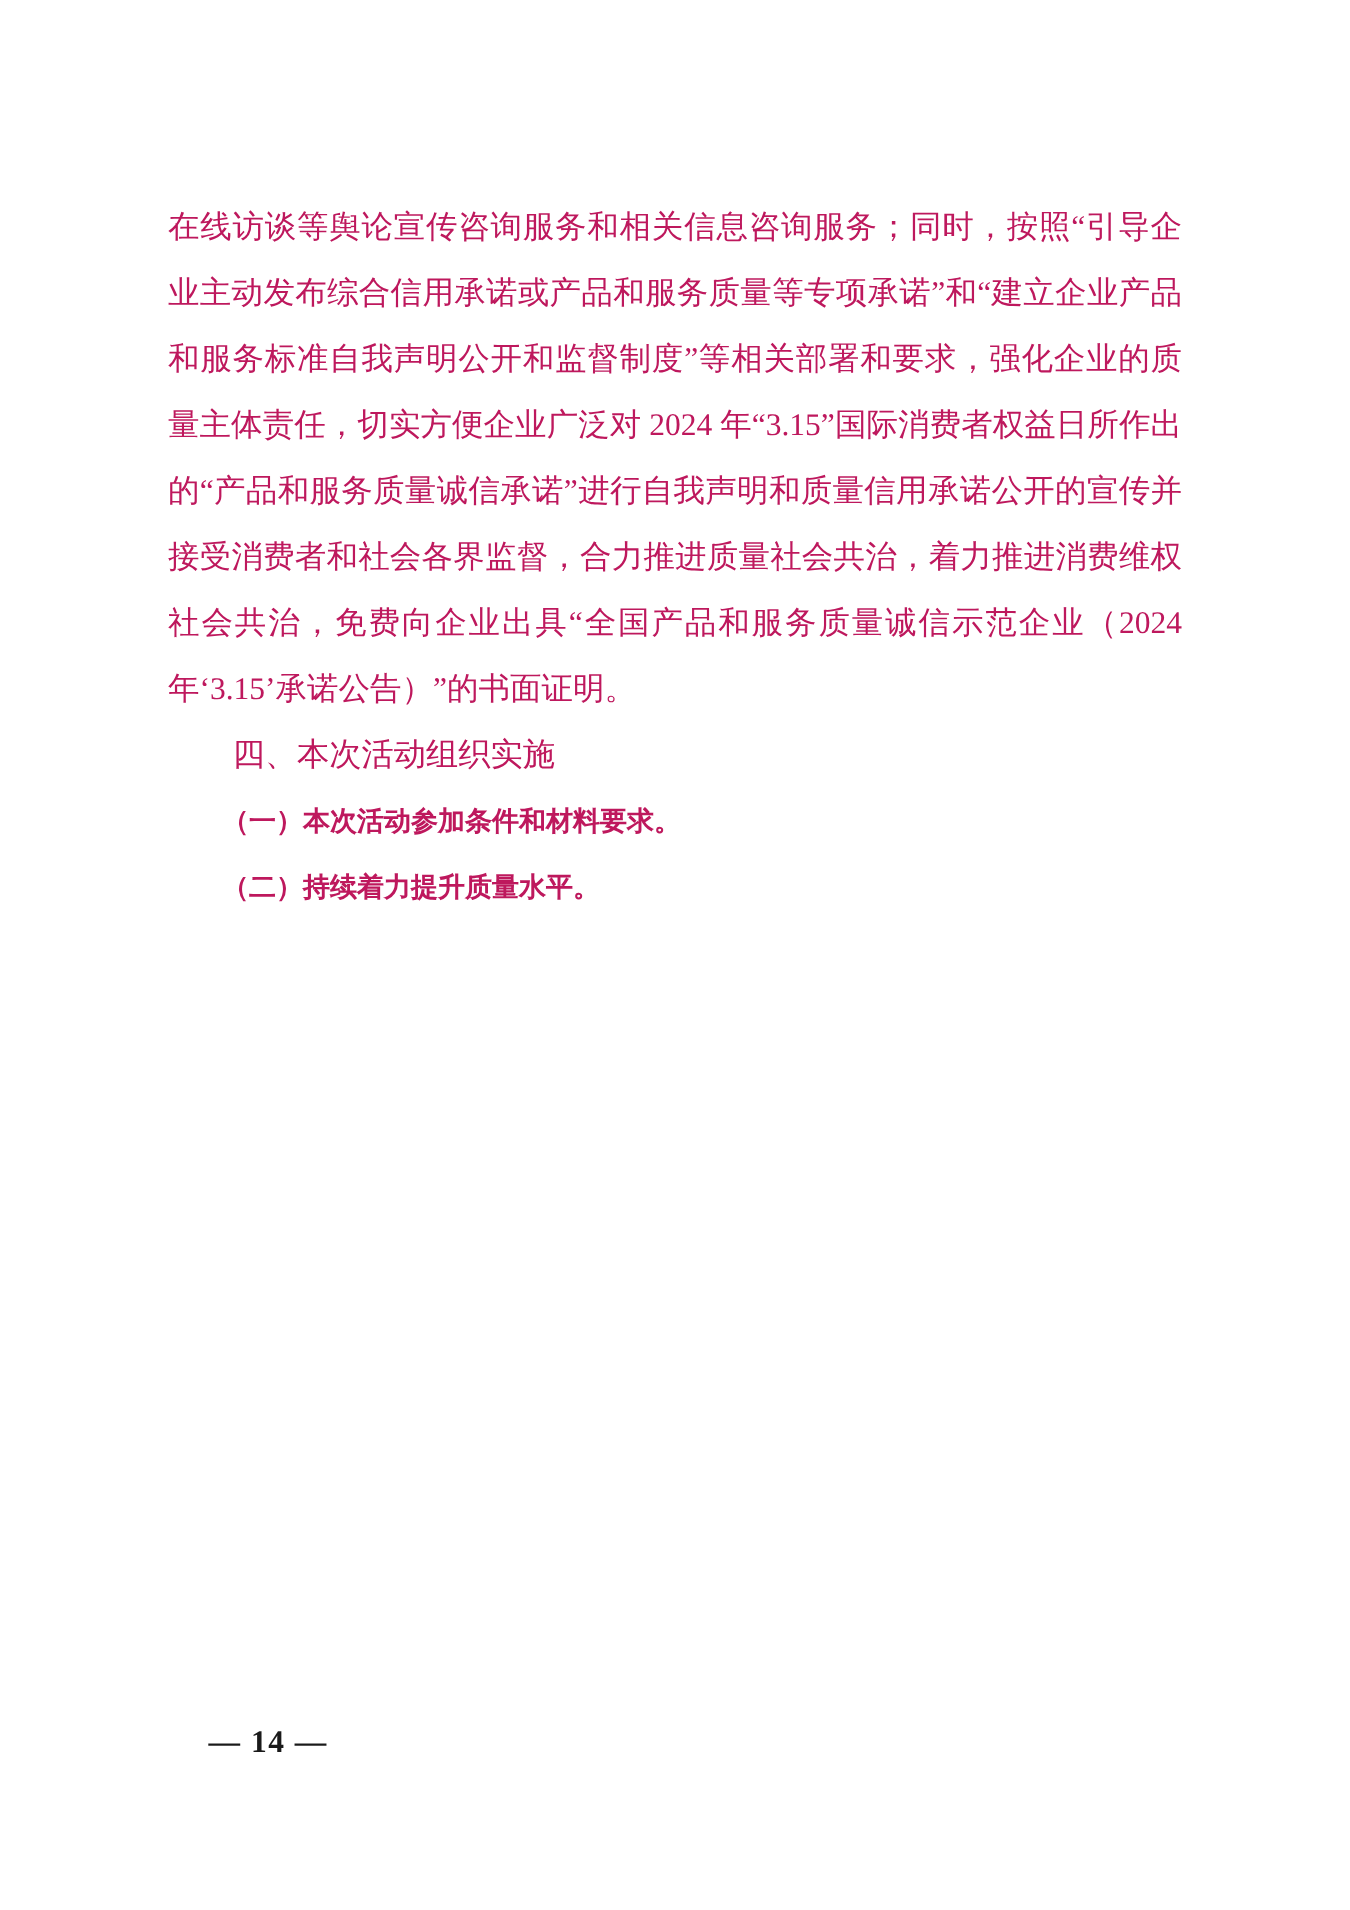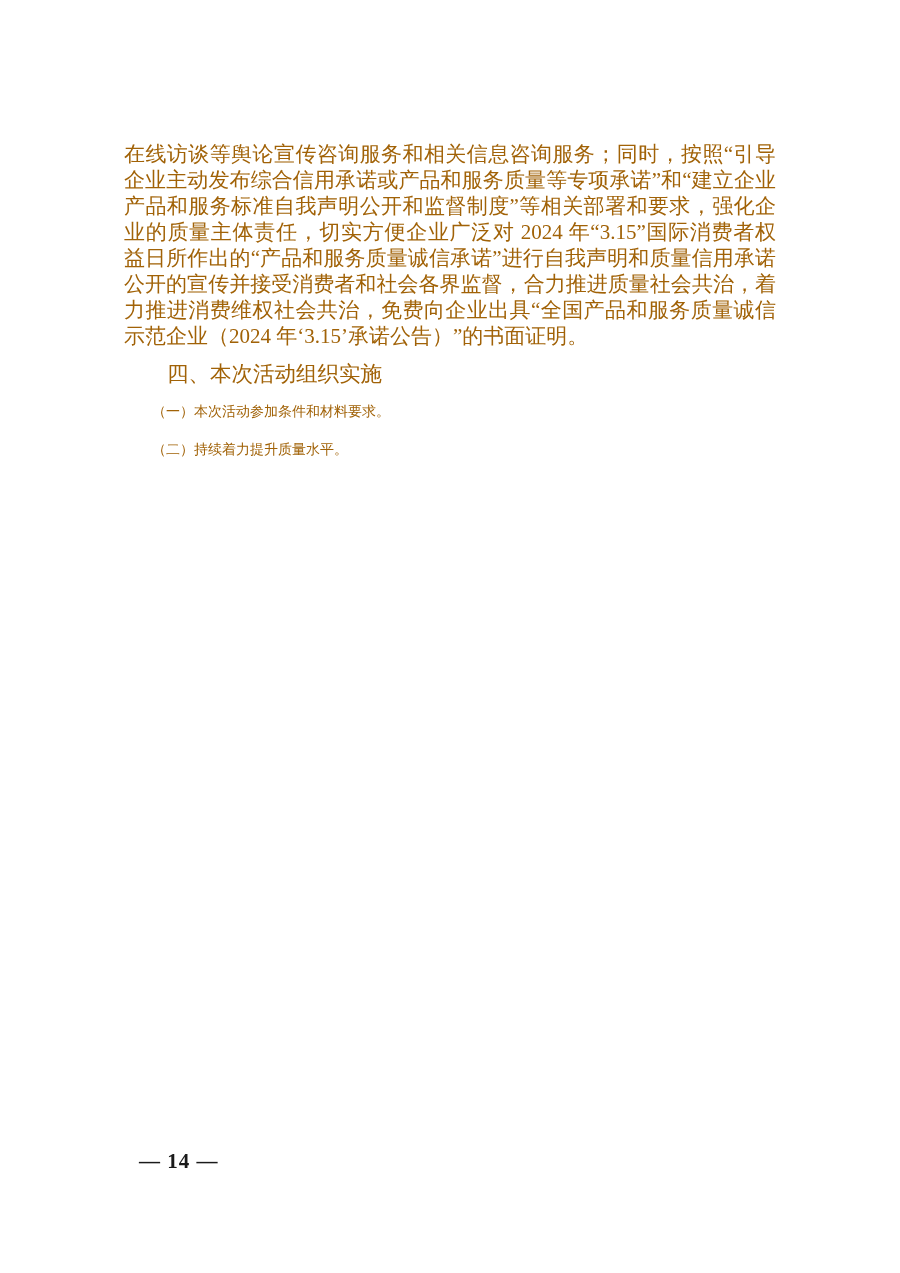--- a/index.html
+++ b/index.html
@@ -16,40 +16,40 @@
     color: #1a1a1a;
     font-family: "Liberation Serif", "DejaVu Serif", serif;
   }
   .content {
     position: absolute;
     left: 112px;
     top: 129px;
     width: 676px;
   }
   .para {
-    margin: 12px;
+    margin: 0;
     font-size: 21px;
-    line-height: 26px;
+    line-height: 44px;
     text-align: justify;
     text-justify: inter-ideograph;
-    color: #a16207;
+    color: #be185d;
     word-break: break-all;
   }
   .indent {
     text-indent: 2em;
   }
   .h-hei {
     font-family: "Liberation Sans", "DejaVu Sans", sans-serif;
     font-weight: 400;
     font-size: 21.5px;
   }
   .h-kai {
     font-family: "Liberation Serif", "DejaVu Serif", serif;
-    font-weight: 400;
-    font-size: 14px;
+    font-weight: 700;
+    font-size: 18px;
   }
   .footer {
     position: absolute;
     left: 139px;
     top: 1149px;
     font-size: 21px;
     line-height: 24px;
     color: #1a1a1a;
     letter-spacing: 1px;
     font-weight: bold;

